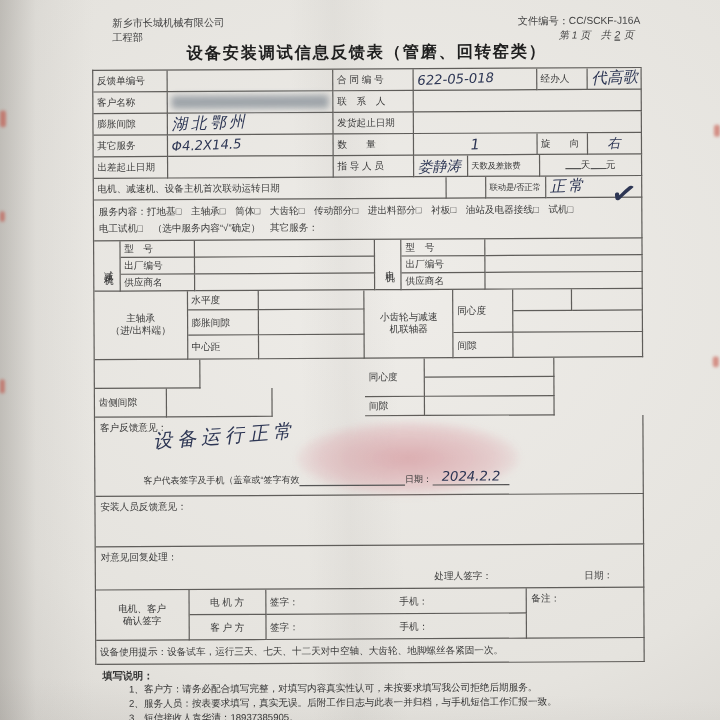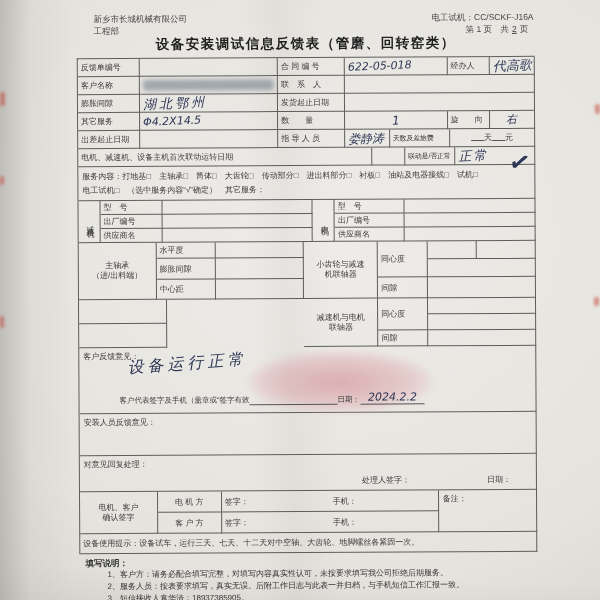--- a/index.html
+++ b/index.html
@@ -10,21 +10,21 @@
     position:relative;width:600px;height:600px;overflow:hidden;
     background:
       linear-gradient(90deg, rgba(130,126,120,.38) 0, rgba(185,182,177,.20) 5%, rgba(0,0,0,0) 13%),
       linear-gradient(88deg, rgba(0,0,0,0) 42%, rgba(110,105,100,.06) 48%, rgba(0,0,0,0) 55%),
       linear-gradient(2deg, rgba(120,115,108,.07) 0%, rgba(0,0,0,0) 6%),
       radial-gradient(120% 105% at 55% 40%, #eeece8 0%, #e5e3de 55%, #d4d1cc 85%, #c7c4bf 100%);
   }
   .paper{position:absolute;inset:0;transform:rotate(-.3deg);}
   .hdr{position:absolute;left:95px;top:12px;width:440px;display:flex;justify-content:space-between;color:#454545;font-size:8.5px;line-height:12px;}
   .hdr .r{text-align:left;}
-  .hdr .pg{padding-left:34px;}
+  .hdr .pg{padding-left:34px;font-style:italic;}
   .u{text-decoration:underline;padding:0 3px;}
   .title{position:absolute;left:78px;top:35px;width:458px;text-align:center;font-size:13.5px;font-weight:bold;letter-spacing:1.5px;color:#1f1f1f;}
   .tbl{position:absolute;left:78px;top:57px;width:458px;border-top:1px solid var(--bc);border-left:1px solid var(--bc);font-size:8px;color:var(--tc);}
   .row{display:flex;position:relative;align-items:stretch;}
   .grp{display:flex;}
   .stack{display:flex;flex-direction:column;}
   .srow{display:flex;flex:1;min-height:0;align-items:stretch;}
   .c{border-right:1px solid var(--bc);border-bottom:1px solid var(--bc);padding:1px 3px;display:flex;align-items:center;position:relative;min-width:0;}
   .col{flex-direction:column;justify-content:center;text-align:center;padding:1px;line-height:10px;}
   .vert{writing-mode:vertical-lr;text-orientation:upright;justify-content:center;align-items:center;padding:0;letter-spacing:2px;}
@@ -49,21 +49,21 @@
 
 <div class="scan">
  <div class="paper">
 
   <div class="hdr">
     <div class="l">
       <div>新乡市长城机械有限公司</div>
       <div>工程部</div>
     </div>
     <div class="r">
-      <div>电工试机：CC/SCKF-J16A</div>
+      <div>文件编号：CC/SCKF-J16A</div>
       <div class="pg">
         <span>第 1 页　共</span><span class="u">2</span><span>页</span>
       </div>
     </div>
   </div>
 
   <div class="title">设备安装调试信息反馈表（管磨、回转窑类）</div>
 
   <div class="tbl">
 
@@ -226,29 +226,26 @@
       </div>
     </div>
 
     <div class="row" style="height:48px">
       <div class="grp" style="width:49.3%">
         <div class="stack" style="width:65.5%">
           <div class="srow">
                 <div class="c" style="width:59.5%"></div>
               </div>
           <div class="srow">
+                <div class="c" style="width:40.5%">齿侧间隙</div>
                 <div class="c" style="width:59.5%"></div>
               </div>
         </div>
       </div>
       <div class="grp" style="width:50.7%">
-        <div class="c col" style="width:31.9%">
-          <span>减速机与电机</span>
-          <span>联轴器</span>
-        </div>
         <div class="stack" style="width:68.1%">
           <div class="grp" style="height:32px">
             <div class="c" style="width:31.4%">同心度</div>
             <div class="stack" style="width:68.6%">
               <div class="srow">
                     <div class="c" style="width:100%"></div>
                   </div>
               <div class="srow">
                     <div class="c" style="width:100%"></div>
                   </div>

